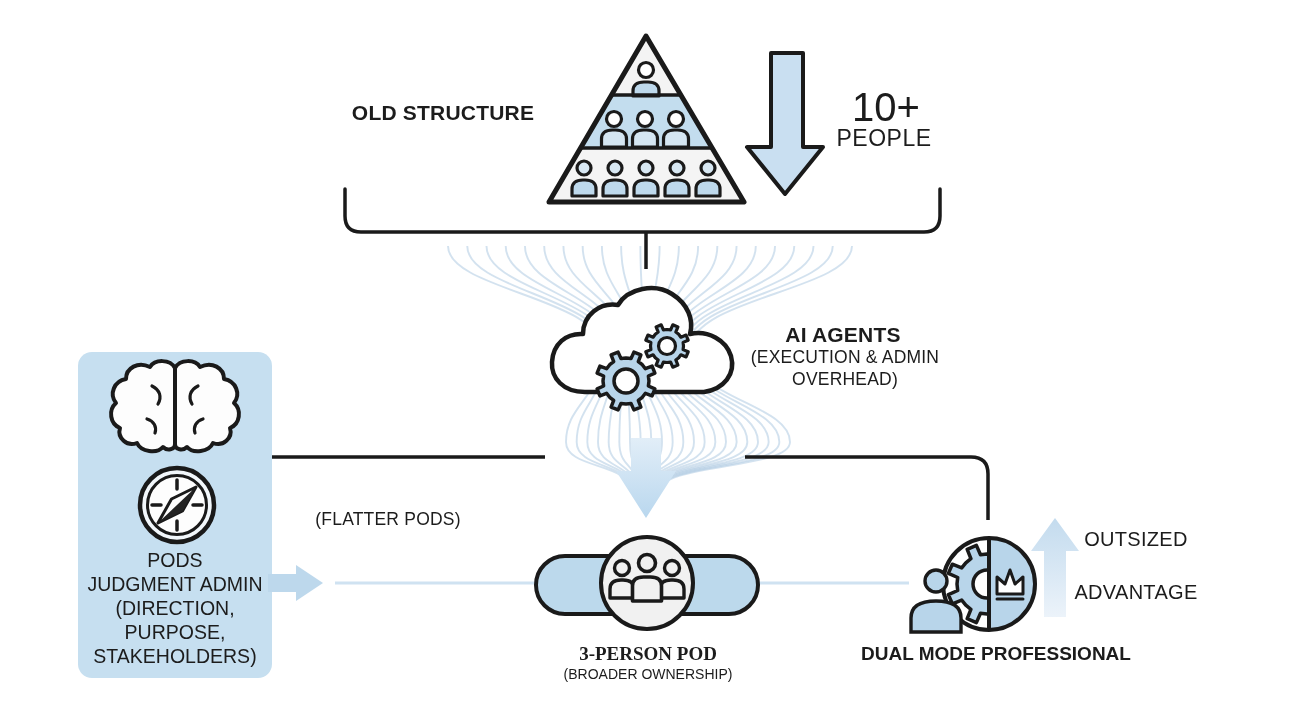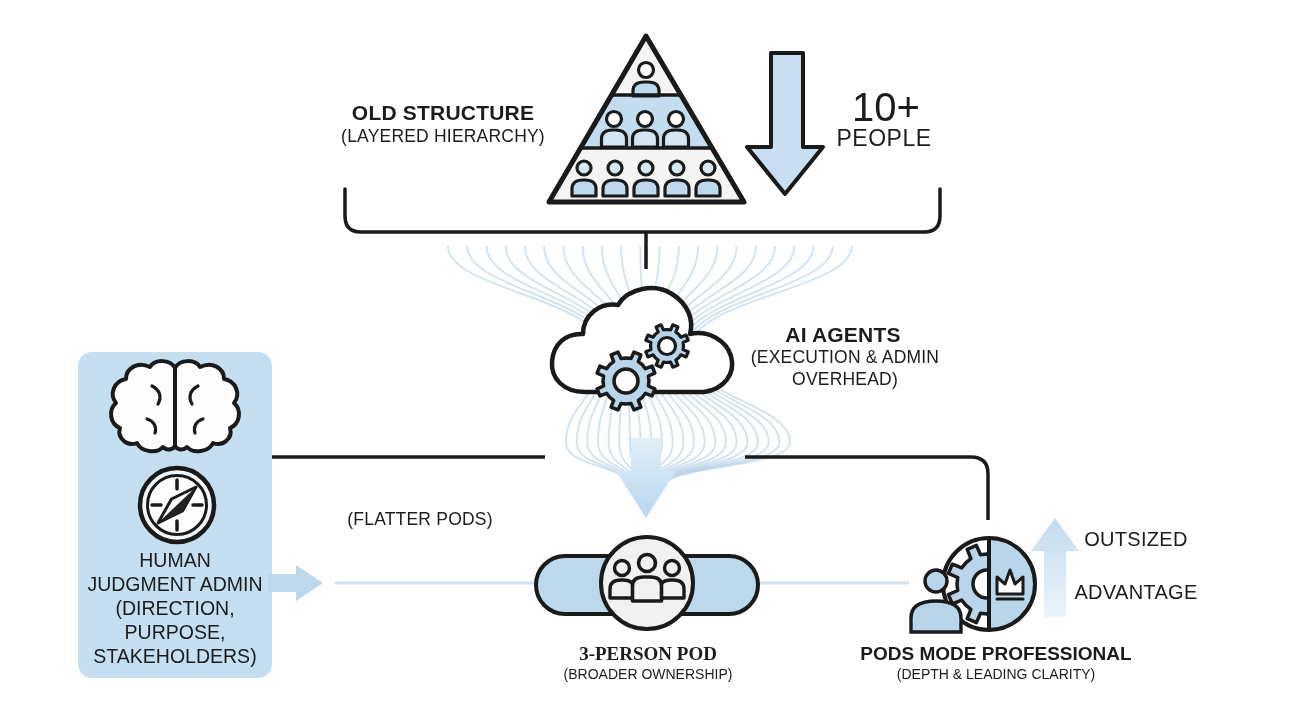--- a/index.html
+++ b/index.html
@@ -169,38 +169,36 @@
       <g fill="#b8d5ea" stroke="#1a1a1a" stroke-width="3.4">
         <circle cx="936" cy="581" r="11"></circle>
         <path d="M911,632 V618 Q911,601 936,601 Q961,601 961,618 V632 Z"></path>
       </g>
     </g>
 
     <polygon points="1044,617 1044,551 1031,551 1055,518 1079,551 1066,551 1066,617" fill="url(#gradUp)"></polygon>
   </svg>
 
   <div class="lbl ttl" style="left:443px;top:101px;">OLD STRUCTURE</div>
-  <div class="lbl sub" style="left:443px;top:127px;">(LAYERED HIERARCHY)</div>
 
   <div class="lbl big" style="left:886px;top:85px;">10+</div>
   <div class="lbl mid" style="left:884px;top:126px;">PEOPLE</div>
 
   <div class="lbl ttl" style="left:843px;top:323px;">AI AGENTS</div>
   <div class="lbl sub" style="left:845px;top:348px;">(EXECUTION &amp; ADMIN</div>
   <div class="lbl sub" style="left:845px;top:370px;">OVERHEAD)</div>
 
-  <div class="lbl sub" style="left:420px;top:510px;text-align:center;">(FLATTER PODS)</div>
-
-  <div class="lbl core" style="left:175px;top:550px;">HUMAN</div>
+  <div class="lbl sub" style="left:388px;top:510px;text-align:center;">(FLATTER PODS)</div>
+
+  <div class="lbl core" style="left:175px;top:550px;">PODS</div>
   <div class="lbl core" style="left:175px;top:574px;">JUDGMENT ADMIN</div>
   <div class="lbl core" style="left:175px;top:598px;">(DIRECTION,</div>
   <div class="lbl core" style="left:175px;top:622px;">PURPOSE,</div>
   <div class="lbl core" style="left:175px;top:646px;">STAKEHOLDERS)</div>
 
   <div class="lbl sm-ttl" style="left:648px;top:644px;font-family:Liberation Serif, serif;">3-PERSON POD</div>
   <div class="lbl sm-sub" style="left:648px;top:667px;">(BROADER OWNERSHIP)</div>
 
-  <div class="lbl sm-ttl" style="left:996px;top:644px;">PODS MODE PROFESSIONAL</div>
-  <div class="lbl sm-sub" style="left:996px;top:667px;">(DEPTH &amp; LEADING CLARITY)</div>
+  <div class="lbl sm-ttl" style="left:996px;top:644px;">DUAL MODE PROFESSIONAL</div>
 
   <div class="lbl adv" style="left:1136px;top:528px;">OUTSIZED</div>
   <div class="lbl adv" style="left:1136px;top:581px;">ADVANTAGE</div>
 </div>
 
 </body></html>

